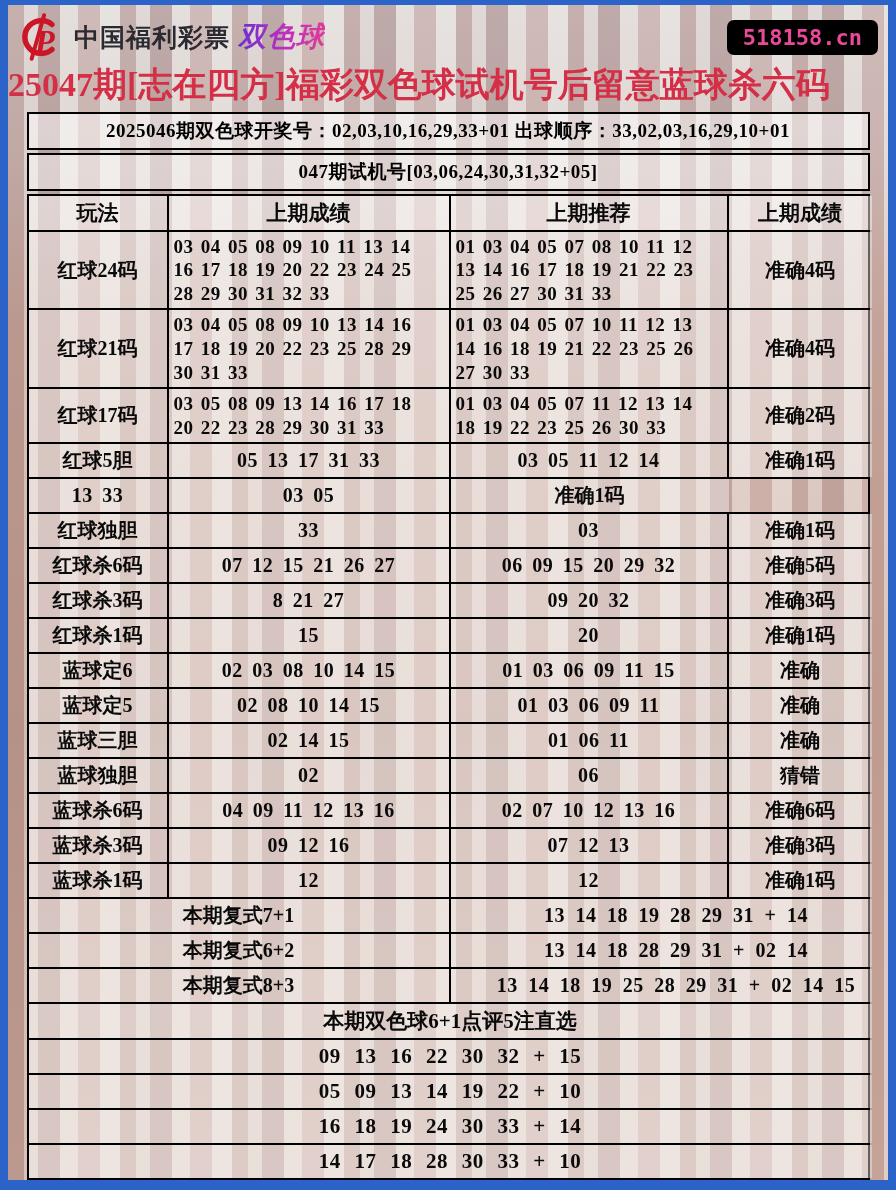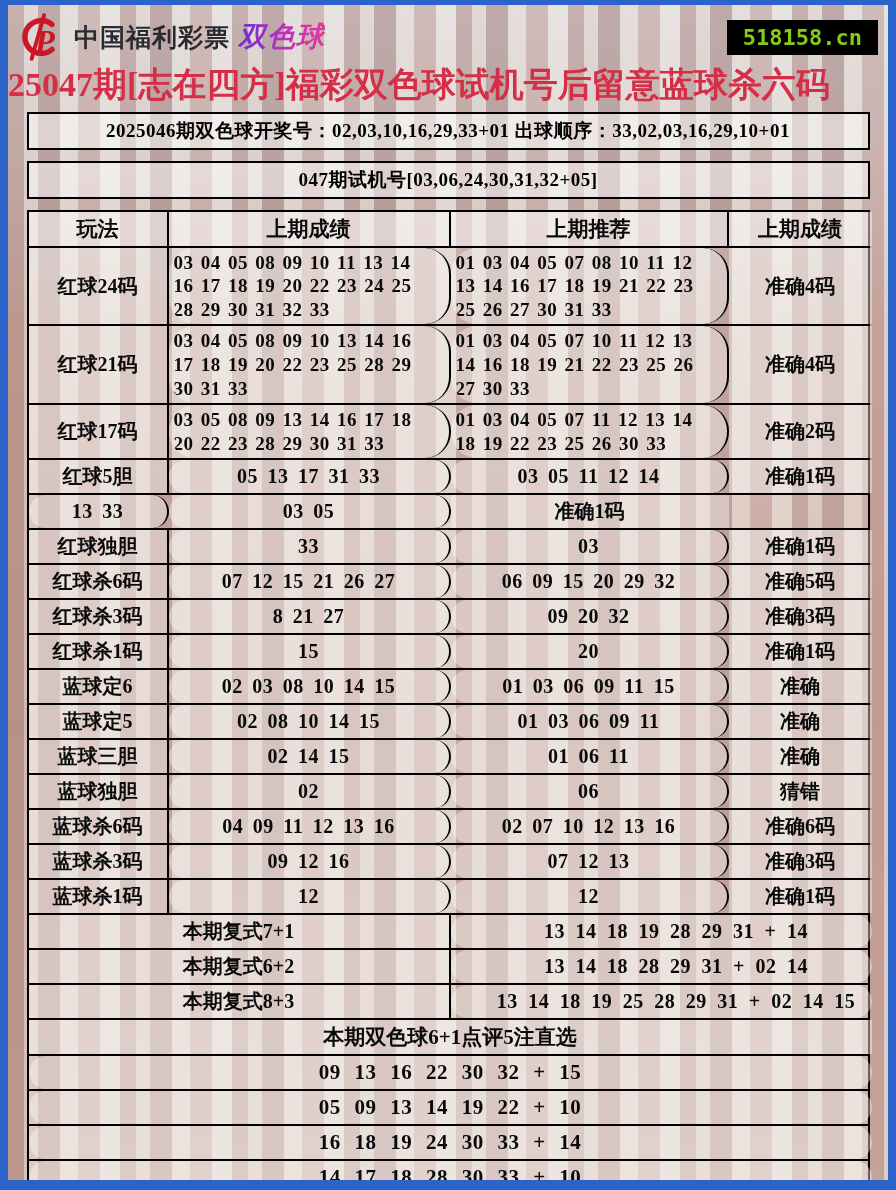--- a/index.html
+++ b/index.html
@@ -37,36 +37,36 @@
     font-weight: bold; font-size: 25px; color: #2a2a30; letter-spacing: 1px;
   }
   .brand-ssq {
     font-family: "Liberation Sans","DejaVu Sans",sans-serif;
     font-weight: bold; font-style: italic; font-size: 28px;
     background: linear-gradient(90deg, #6a2fd0, #b82fc0, #e03a9a);
     -webkit-background-clip: text; background-clip: text;
     color: transparent; letter-spacing: 1px;
   }
   .site-badge {
-    background: #000; color: #84cc16;
+    background: #000; color: #ec4899;
     font-family: "DejaVu Sans Mono","Liberation Mono",monospace;
     font-weight: bold; font-size: 22px;
-    padding: 5px 16px; margin-right: 8px; cursor: pointer;
+    padding: 5px 16px; margin-right: 8px; cursor: pointer; border-radius: 7px;
   }
 
   
   .main-title {
     color: #d42f46; font-weight: bold; font-size: 34px;
     text-align: left; line-height: 1.2; margin: 4px 0 6px;
     white-space: nowrap;
   }
 
   
   .info-box {
-    width: 843px; margin: 0 auto 11px;
+    width: 843px; margin: 0 auto 3px;
     border: 2px solid #000; background: rgba(255,255,255,0.5);
     font-weight: bold; font-size: 19px; text-align: center;
     padding: 4px 2px; letter-spacing: 0.5px;
   }
 
   
   .tbl { width: 843px; margin: 1px auto 0; border: 2px solid #000; background: rgba(255,255,255,0.18); }
   .trow { display: grid; border-bottom: 2px solid #000; }
   .trow:last-child { border-bottom: 0; }
   .r4 { grid-template-columns: 140px 282px 278px 143px; }
@@ -77,21 +77,21 @@
     border-right: 2px solid #000;
     display: flex; align-items: center; justify-content: center;
     font-weight: bold; font-size: 20px; color: #0a0a0a;
     background: rgba(255,255,255,0.38);
     min-height: 32px; padding: 3px 4px;
     overflow: hidden; text-align: center;
   }
   .cell:last-child { border-right: 0; }
   .hcell { font-size: 21px; min-height: 31px; background: rgba(255,255,255,0.46); }
 
-  .num { word-spacing: 4px; letter-spacing: 0.5px; border-radius: 26px; }
+  .num { word-spacing: 4px; letter-spacing: 0.5px; }
   .multi .num {
     display: block; text-align: left; white-space: pre-line;
     font-size: 19px; line-height: 1.24; padding: 3px 3px 3px 5px;
     word-spacing: 2px;
   }
   .res { font-size: 20px; }
 
   .compound-label { font-size: 20px; }
   .compound-value { word-spacing: 5px; padding-left: 34px; }
   .review-title-cell { min-height: 34px; font-size: 21px; background: rgba(255,255,255,0.42); }

